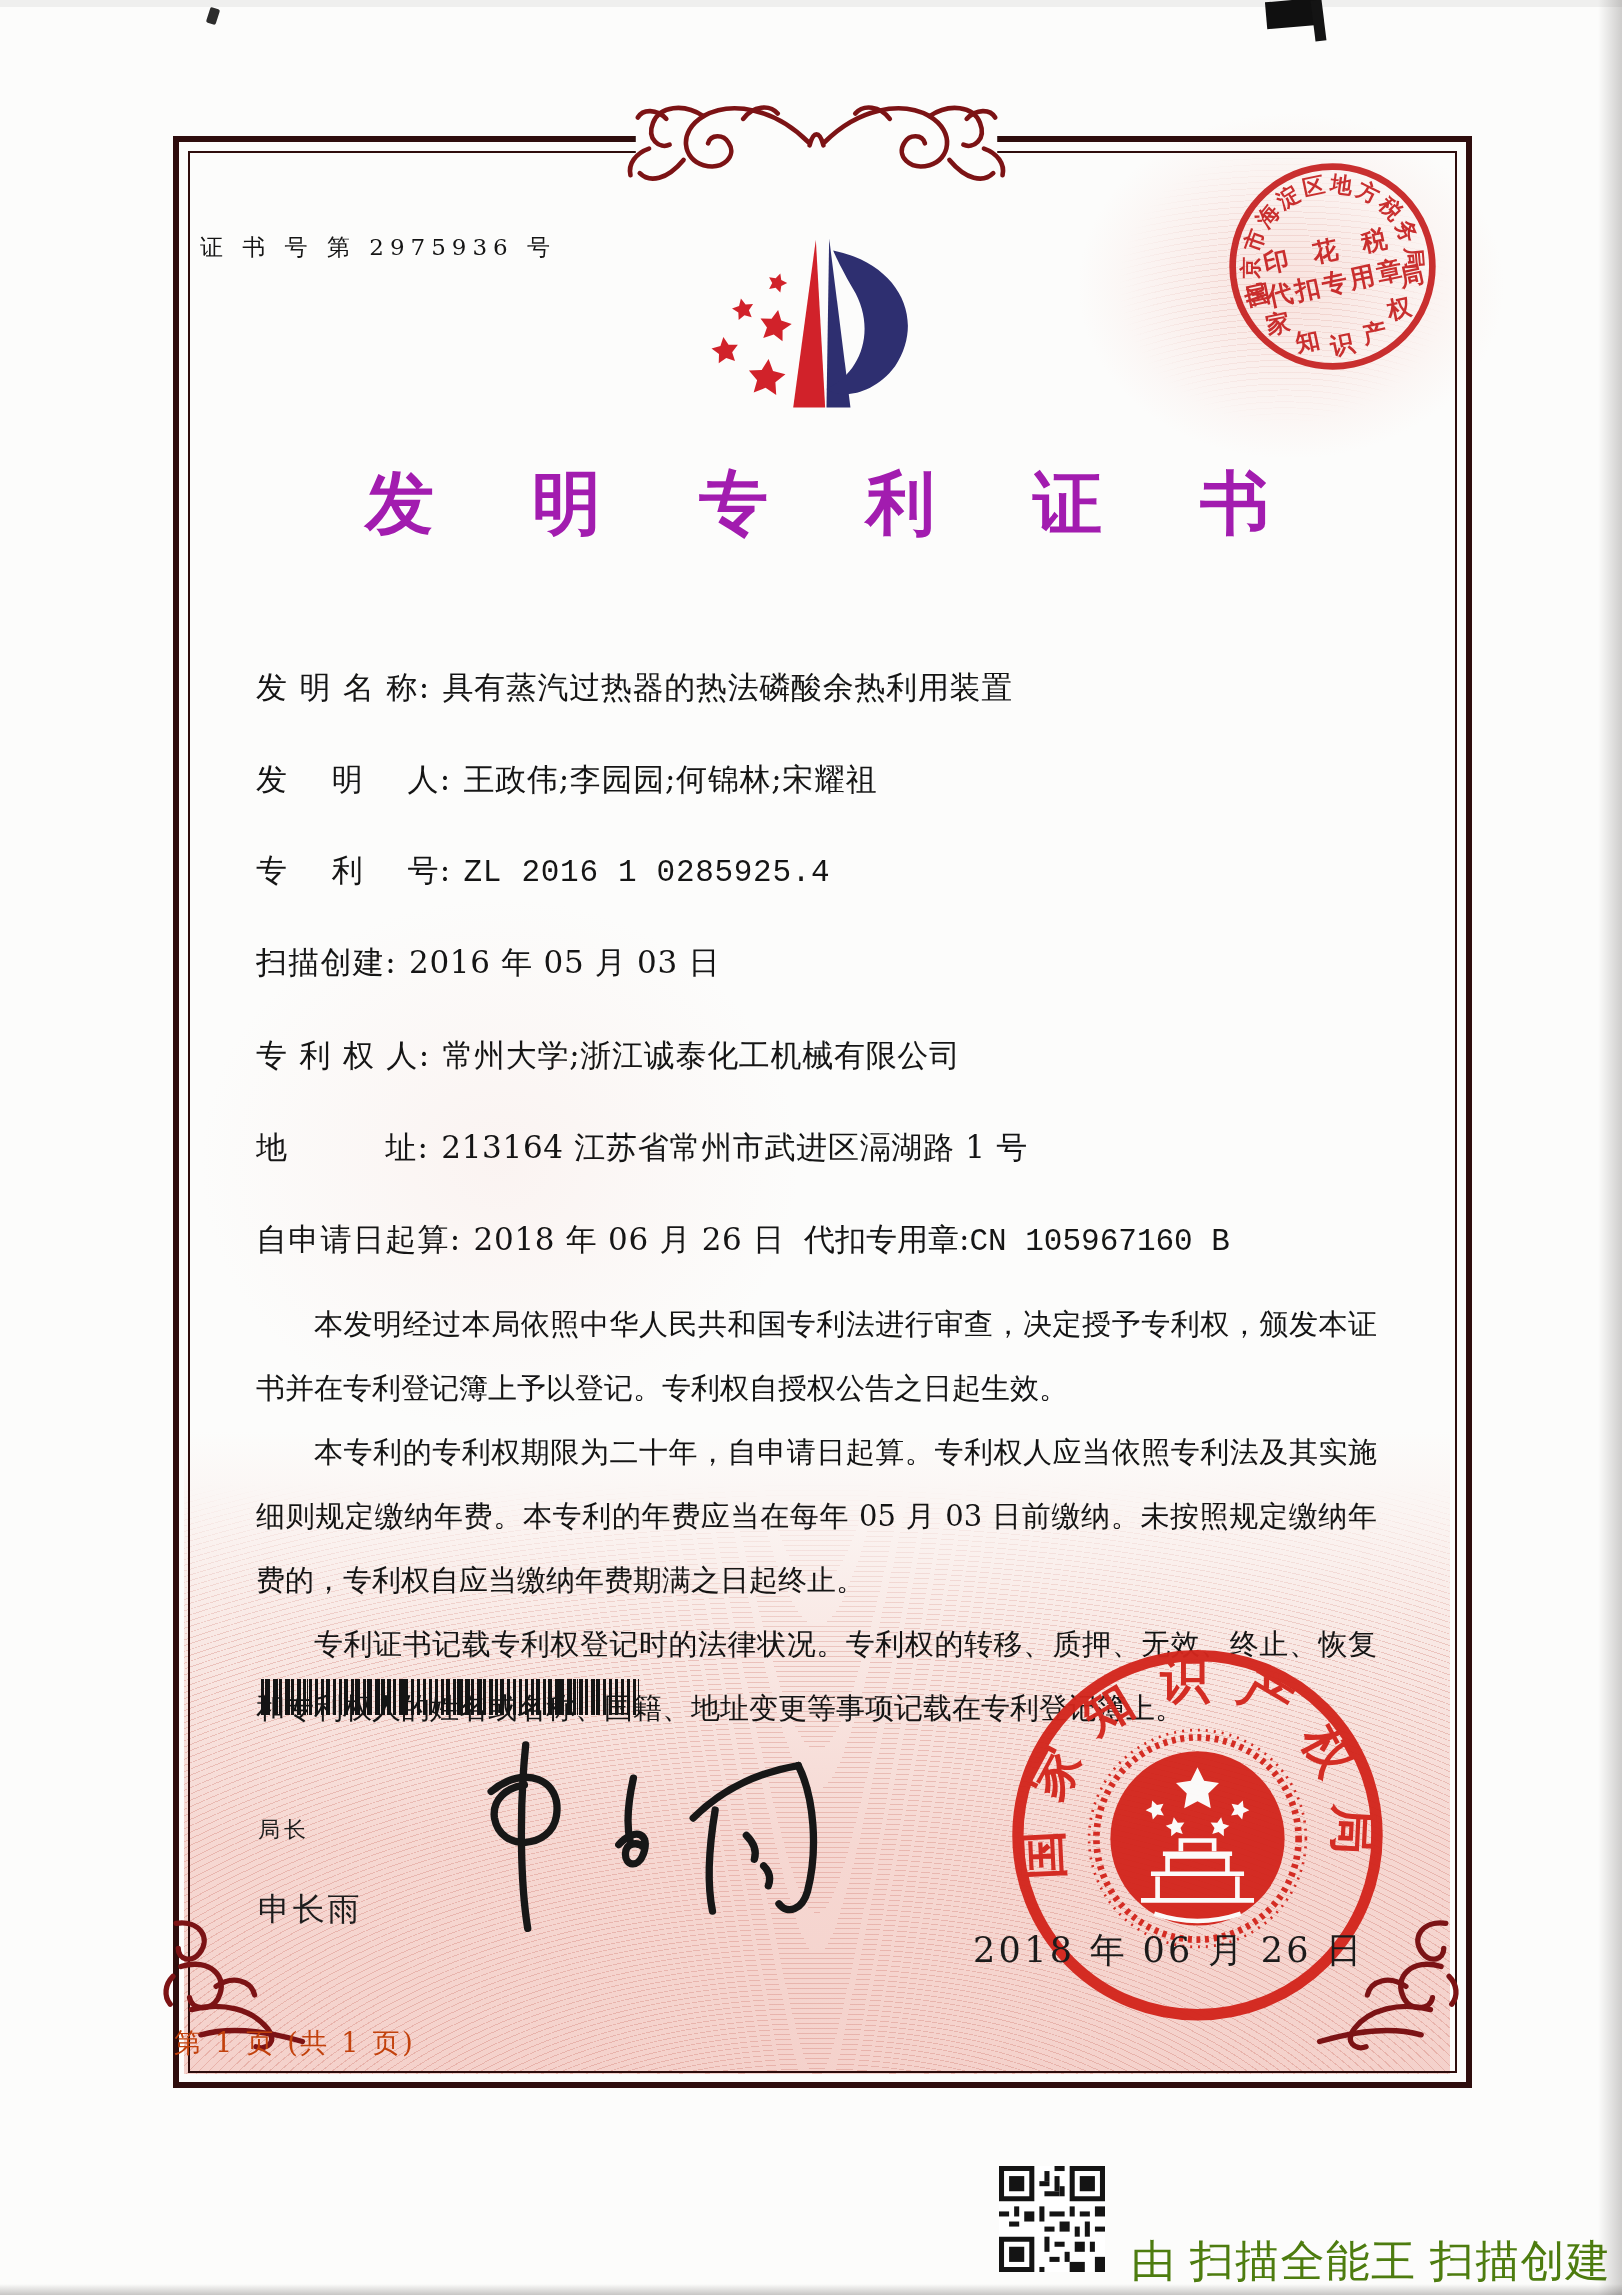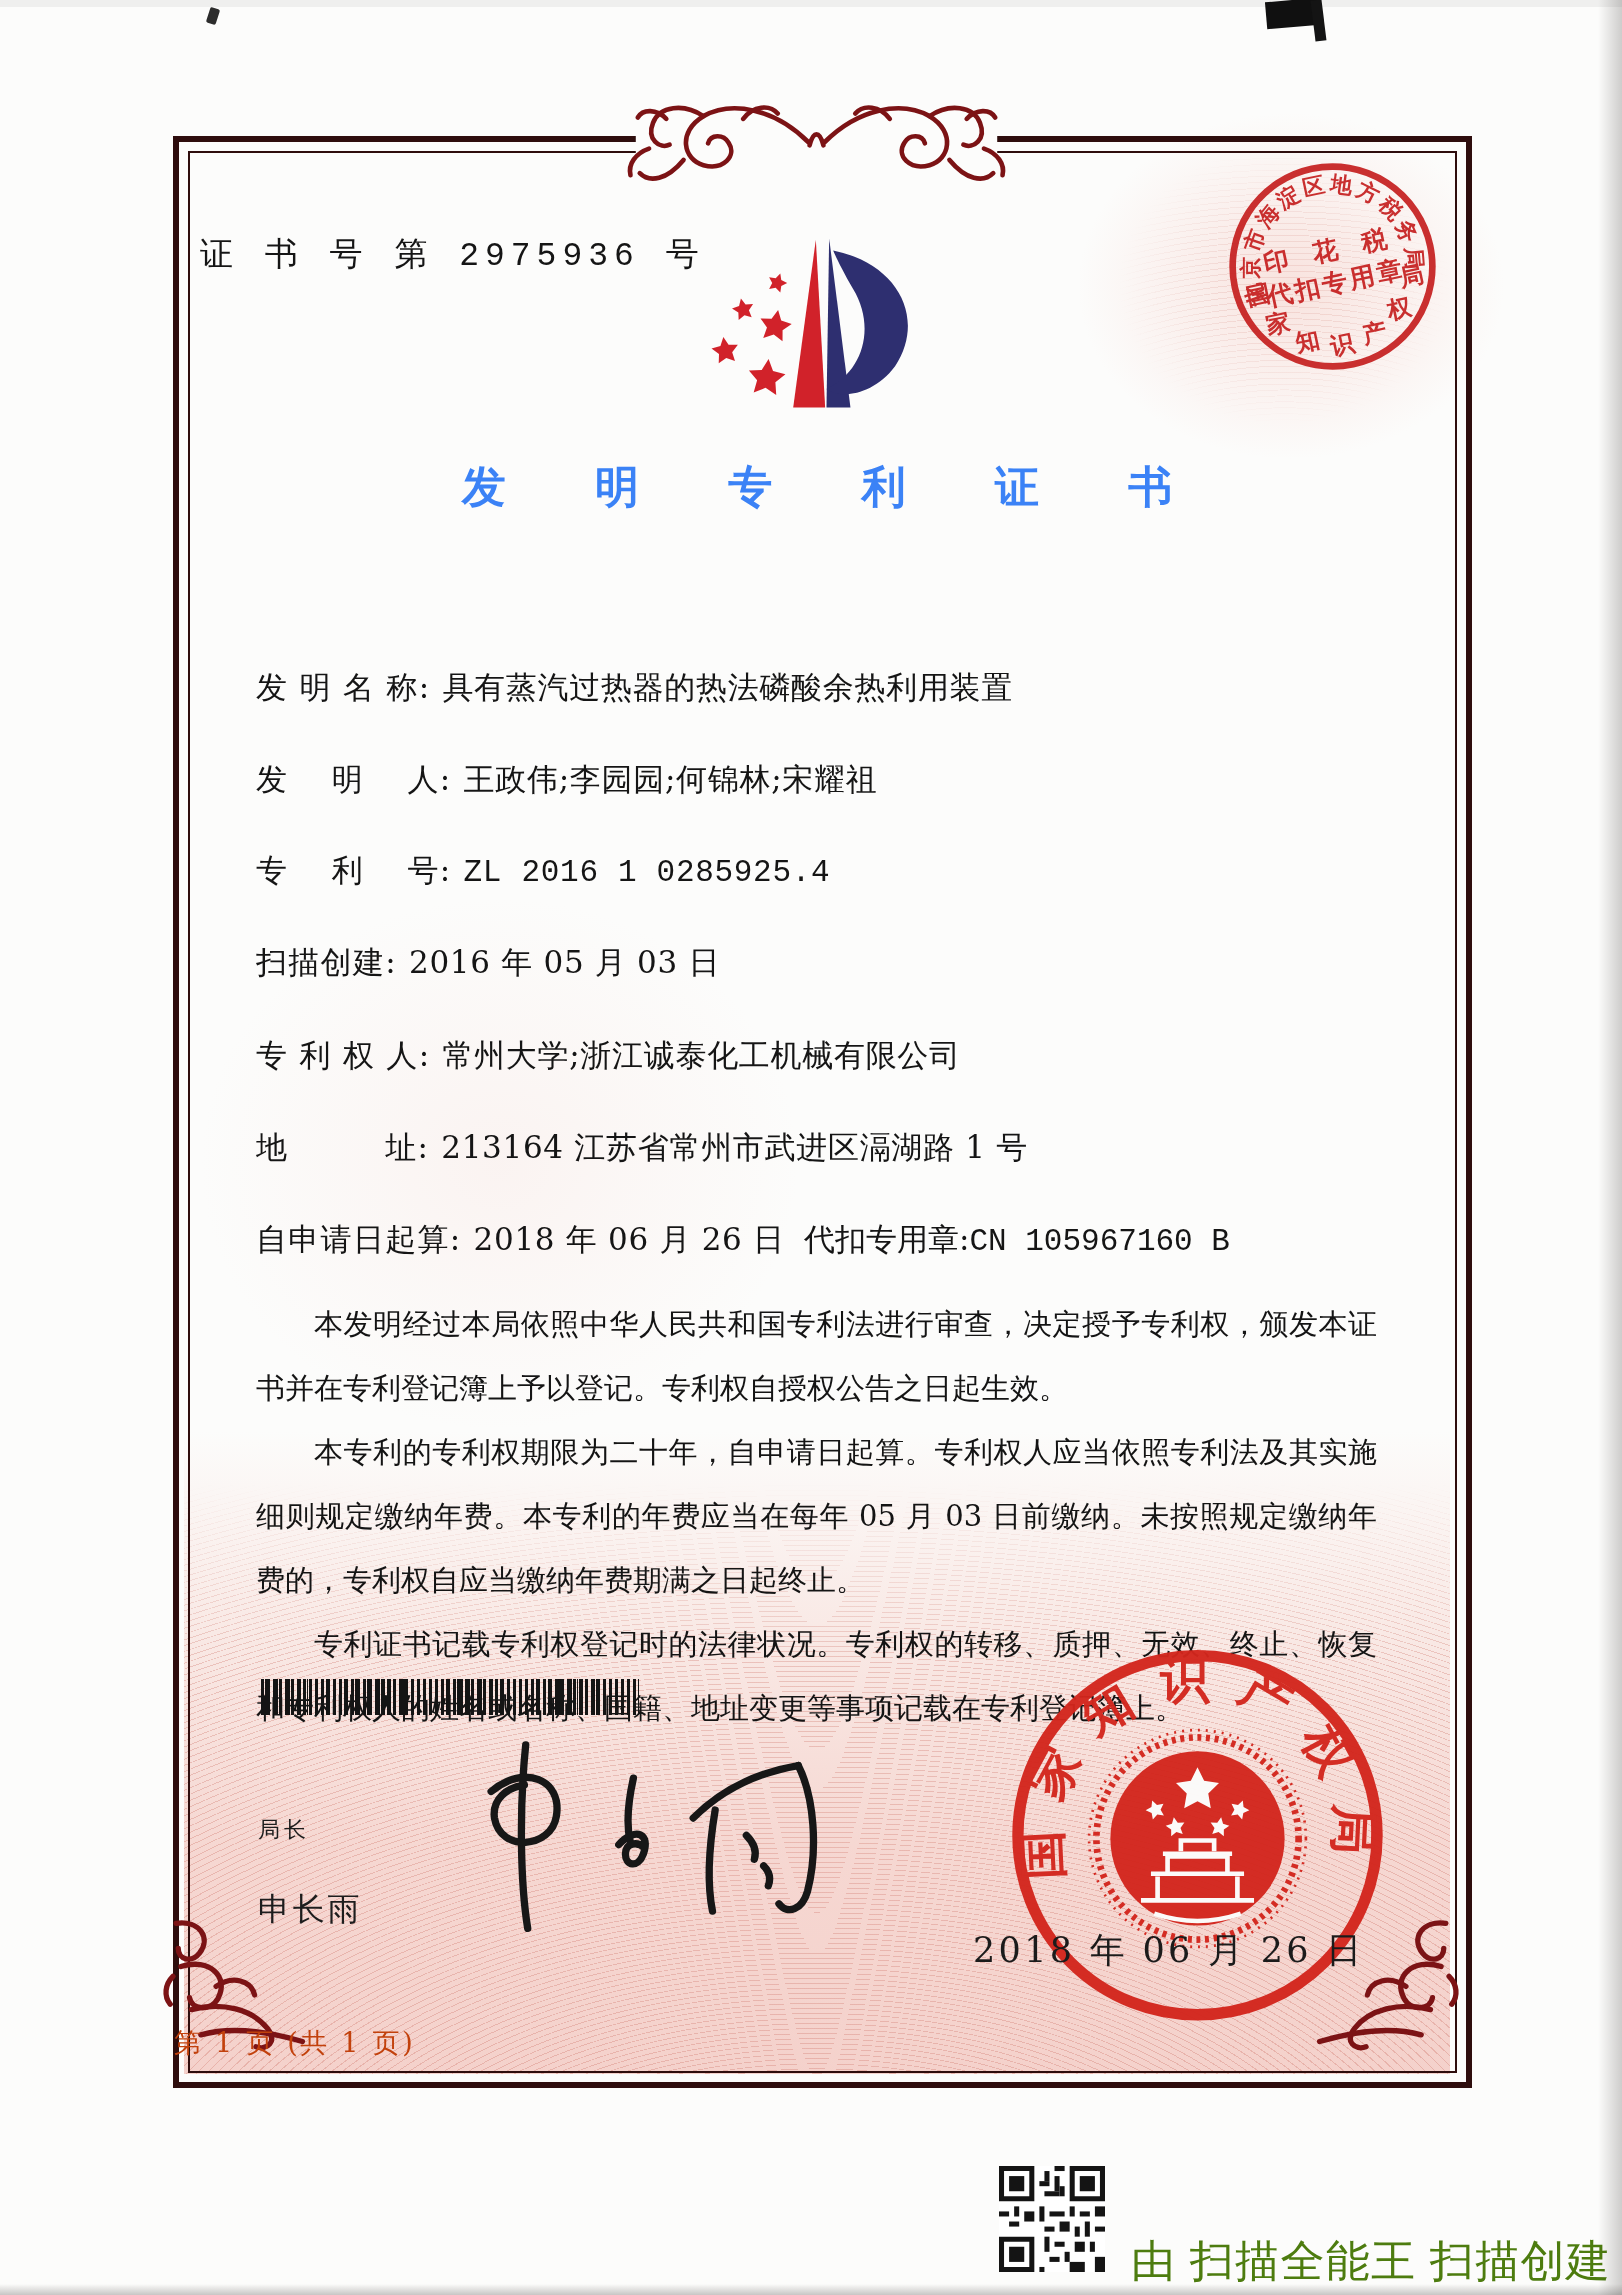--- a/index.html
+++ b/index.html
@@ -35,24 +35,24 @@
   .waves-tr{position:absolute;left:1118px;top:146px;width:333px;height:279px;z-index:1;opacity:.55;
       background:repeating-radial-gradient(466px 346px at 50% 160%,
         rgba(203,108,96,.28) 0 1.3px, rgba(203,108,96,0) 1.3px 8px);
       -webkit-mask-image:radial-gradient(closest-side,#000 40%,transparent 100%);
       mask-image:radial-gradient(closest-side,#000 40%,transparent 100%);}
   .wash-mid{position:absolute;left:200px;top:898px;width:599px;height:532px;z-index:1;
       background:radial-gradient(closest-side,rgba(247,221,216,.28),rgba(247,221,216,0));}
   
   .orn{position:absolute;z-index:3;}
   
-  .cert-no{position:absolute;left:200px;top:232px;font-size:33px;letter-spacing:6px;
-      color:#151515;z-index:4;font-weight:500;font-family:Liberation Mono, monospace;}
-  .title{position:absolute;left:174px;top:458px;width:1286px;text-align:center;font-size:44px;
-      font-weight:bold;letter-spacing:37px;text-indent:37px;color:#3b82f6;z-index:4;}
+  .cert-no{position:absolute;left:200px;top:232px;font-size:23px;letter-spacing:6px;
+      color:#151515;z-index:4;font-weight:500;}
+  .title{position:absolute;left:174px;top:458px;width:1286px;text-align:center;font-size:69px;
+      font-weight:bold;letter-spacing:37px;text-indent:37px;color:#a21caf;z-index:4;}
   .row{position:absolute;left:256px;font-size:31px;color:#151515;z-index:4;white-space:nowrap;}
   .row .lab{letter-spacing:1.3px;}
   .row .val{margin-left:12px;letter-spacing:0.7px;margin-top:7px;}
   .mono{font-family:"Liberation Mono","DejaVu Sans Mono",monospace;}
   .grantno{position:absolute;left:804px;font-size:31px;z-index:4;white-space:nowrap;color:#151515;}
   .bodytext{position:absolute;left:256px;top:1292px;width:1121px;z-index:4;
       font-size:29px;line-height:64px;text-align:justify;color:#141414;}
   .bodytext p{margin:0;text-indent:2em;}
   
   .barcode{position:absolute;left:261px;top:1679px;width:378px;height:36px;z-index:4;

